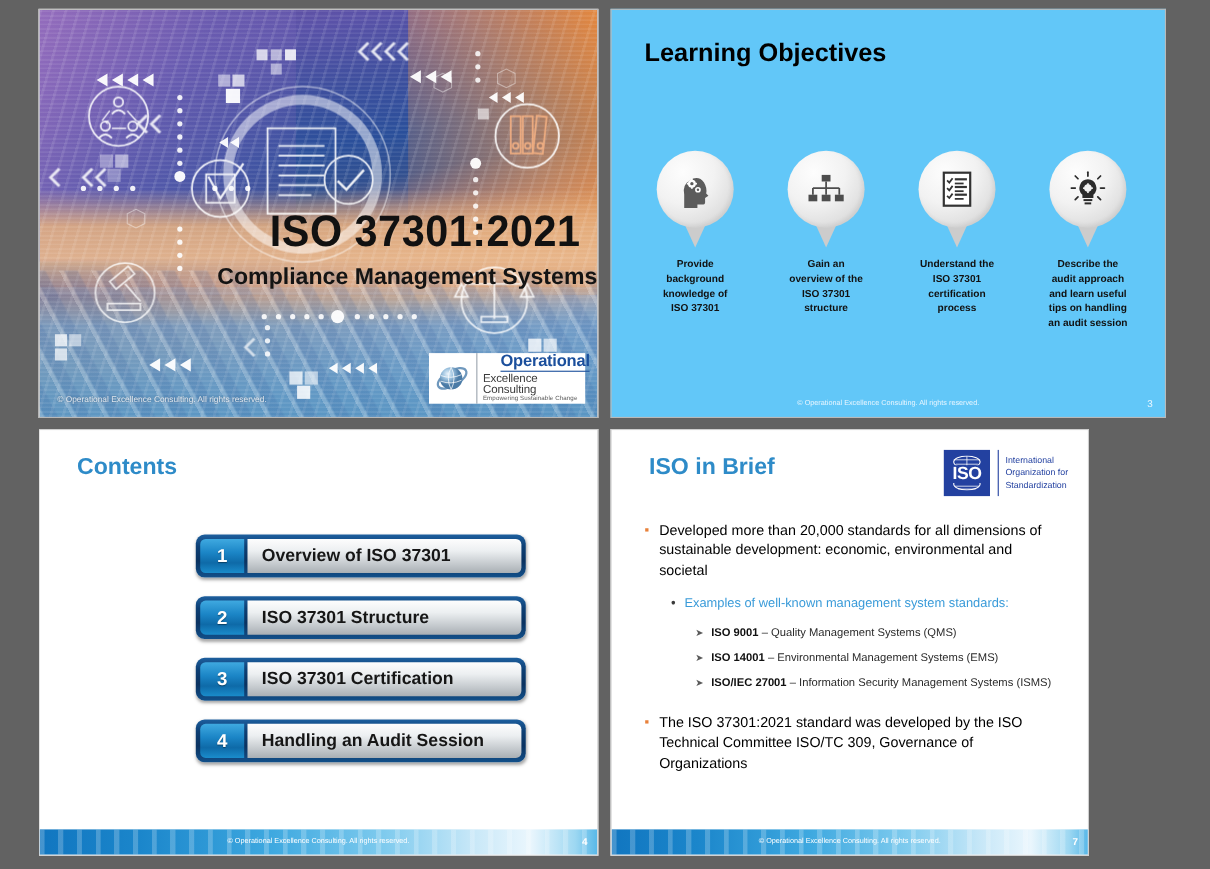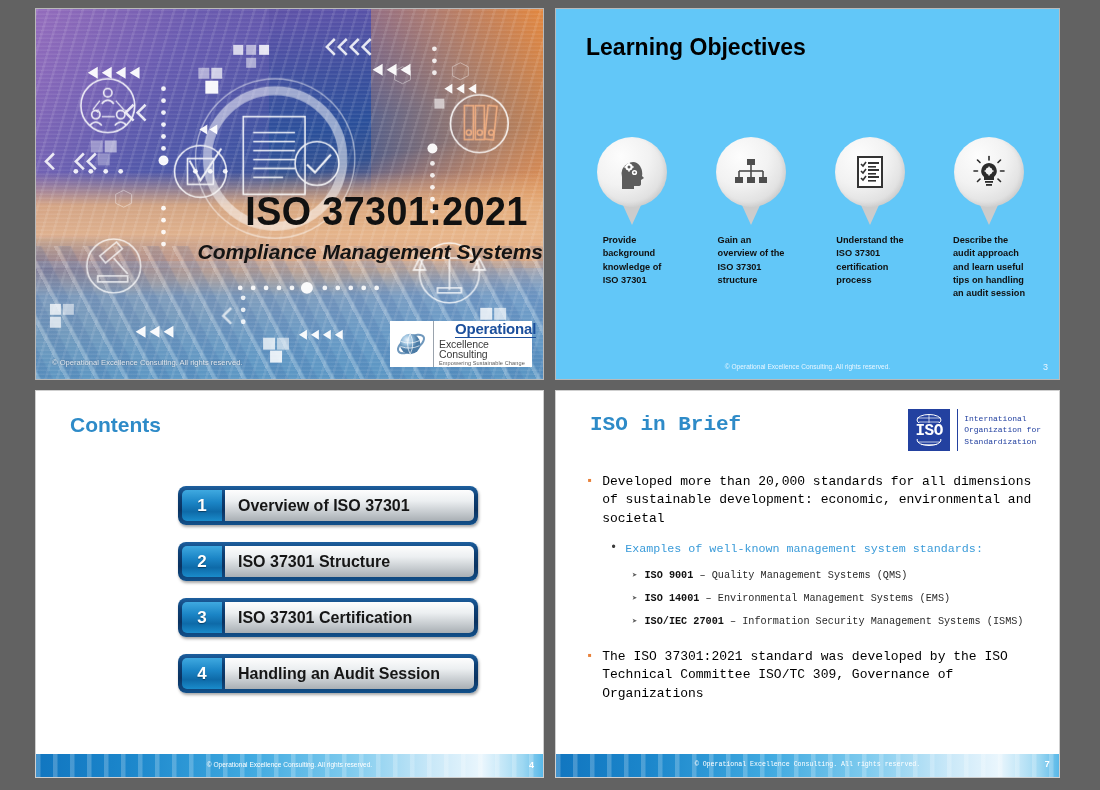--- a/index.html
+++ b/index.html
@@ -59,21 +59,20 @@
   .svg-overlay{position:absolute;inset:0;}
   .title-block{position:absolute;left:0;right:0;top:182px;text-align:right;}
   .t-main{
     font-size:40px;font-weight:bold;color:#111;letter-spacing:.5px;
     font-family:"Liberation Sans", sans-serif;line-height:1.0;
     transform:scaleX(.94);
   }
   .t-sub{
     margin-top:9px;font-size:21px;font-weight:bold;color:#141414;
     font-family:"Liberation Sans", sans-serif;
-    font-style:italic;
   }
   .oec-logo{
     position:absolute;right:11px;bottom:12px;width:142px;height:46px;
     background:#fff;display:flex;align-items:center;gap:5px;padding:0 4px;
     box-sizing:border-box;
   }
   .oec-globe{width:34px;height:34px;flex:0 0 34px;}
   .oec-txt{display:flex;flex-direction:column;line-height:1;border-left:1px solid #9aa3ad;padding-left:5px;}
   .oec-1{font-size:15px;font-weight:bold;color:#1b4f9c;letter-spacing:-.2px;border-bottom:1.5px solid #1b4f9c;padding-bottom:1px;margin-left:16px;}
   .oec-2{font-size:10.5px;color:#3b3b3b;letter-spacing:-.1px;margin-top:1px;}
@@ -96,21 +95,21 @@
     background:radial-gradient(circle at 34% 28%,#fdfdfd 0%,#f2f2f2 42%,#dcdcdc 78%,#cfcfcf 100%);
     display:flex;align-items:center;justify-content:center;
     box-shadow:inset -2px -2px 4px rgba(0,0,0,.07);
   }
   .pin-tail{
     position:absolute;left:50%;top:55px;transform:translateX(-50%);
     width:0;height:0;border-left:15px solid transparent;border-right:15px solid transparent;
     border-top:33px solid #cccccc;
   }
   .pin-label{
-    margin-top:9px;text-align:left;font-size:9.2px;font-weight:bold;color:#111;
+    margin-top:9px;text-align:center;font-size:9.2px;font-weight:bold;color:#111;
     line-height:1.45;
   }
   .lo-footer{
     position:absolute;left:0;right:0;bottom:9px;text-align:center;
     font-size:6.6px;color:#e8f6ff;
   }
   .lo-num{position:absolute;right:11px;bottom:7px;font-size:9px;color:#e8f6ff;}
 
   
   #slide-contents{width:509px;height:388px;border:1px solid #cfcfcf;}
@@ -142,21 +141,21 @@
     overflow:hidden;
   }
   .blue-footer::after{
     content:"";position:absolute;inset:0;
     background:repeating-linear-gradient(90deg,rgba(255,255,255,.22) 0px,rgba(255,255,255,.22) 4px,rgba(255,255,255,0) 5px,rgba(255,255,255,0) 17px);
   }
   .bf-text{position:absolute;left:0;right:0;top:7px;text-align:center;font-size:6.6px;color:#fff;z-index:2;}
   .bf-num{position:absolute;right:9px;top:6px;font-size:9px;font-weight:bold;color:#fff;z-index:2;}
 
   
-  #slide-iso{width:505px;height:388px;border:1px solid #cfcfcf;font-family:Liberation Mono, monospace;}
+  #slide-iso{width:435px;height:388px;border:1px solid #cfcfcf;}
   .iso-logo{position:absolute;right:18px;top:18px;display:flex;align-items:stretch;gap:7px;}
   .iso-mark{
     width:42px;height:42px;background:#2341a0;display:flex;flex-direction:column;
     align-items:center;justify-content:center;
   }
   .iso-mark-txt{color:#fff;font-size:16px;font-weight:bold;letter-spacing:-.4px;line-height:1;}
   .iso-words{
     border-left:1px solid #2341a0;padding-left:6px;display:flex;flex-direction:column;
     justify-content:center;font-size:8px;color:#2341a0;line-height:1.45;
   }

